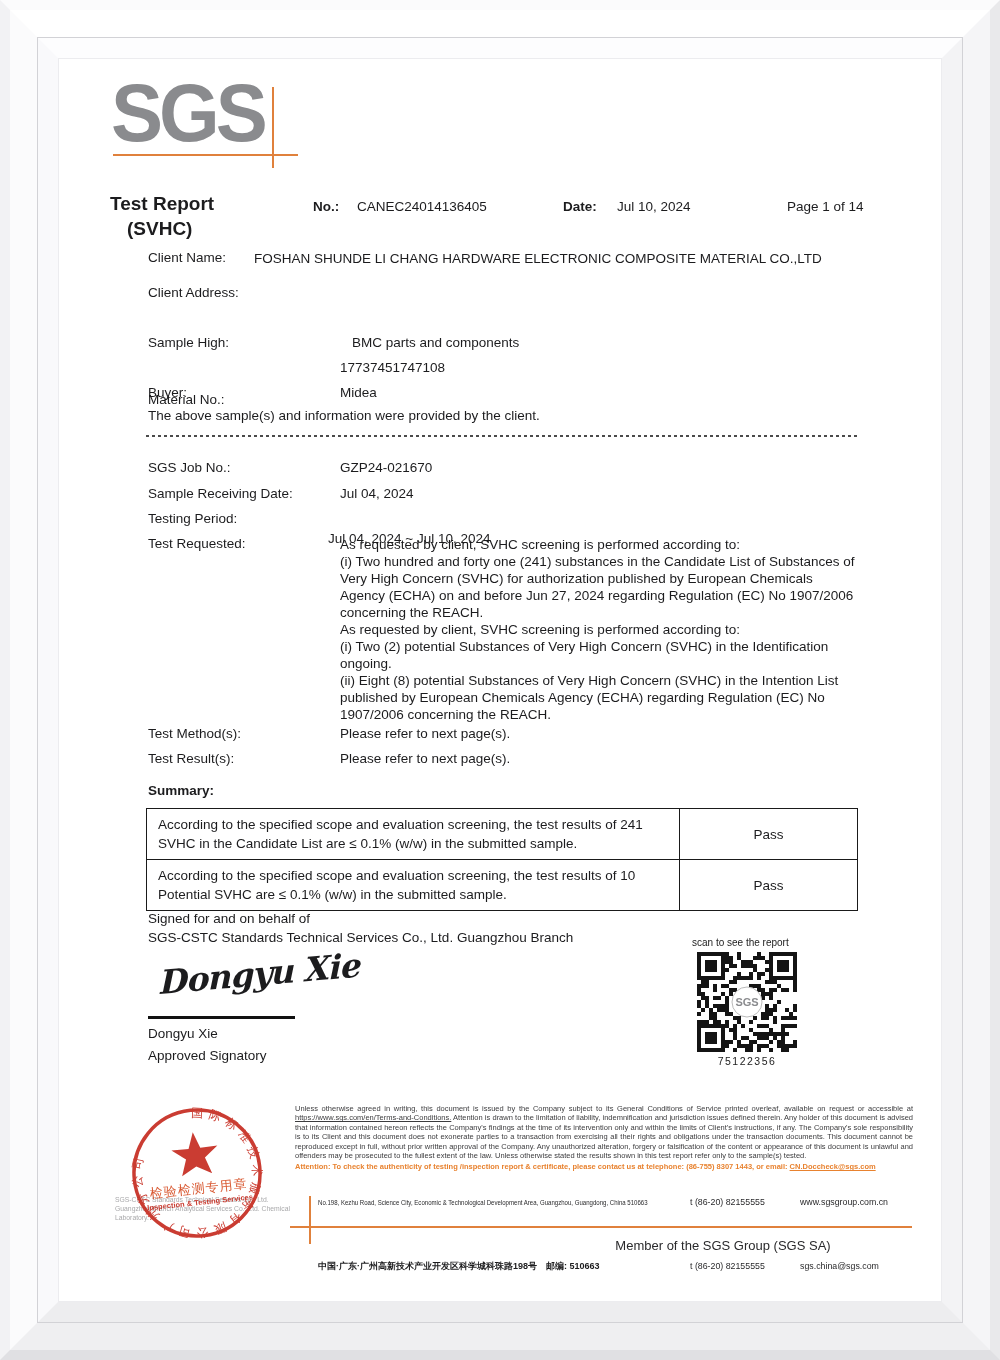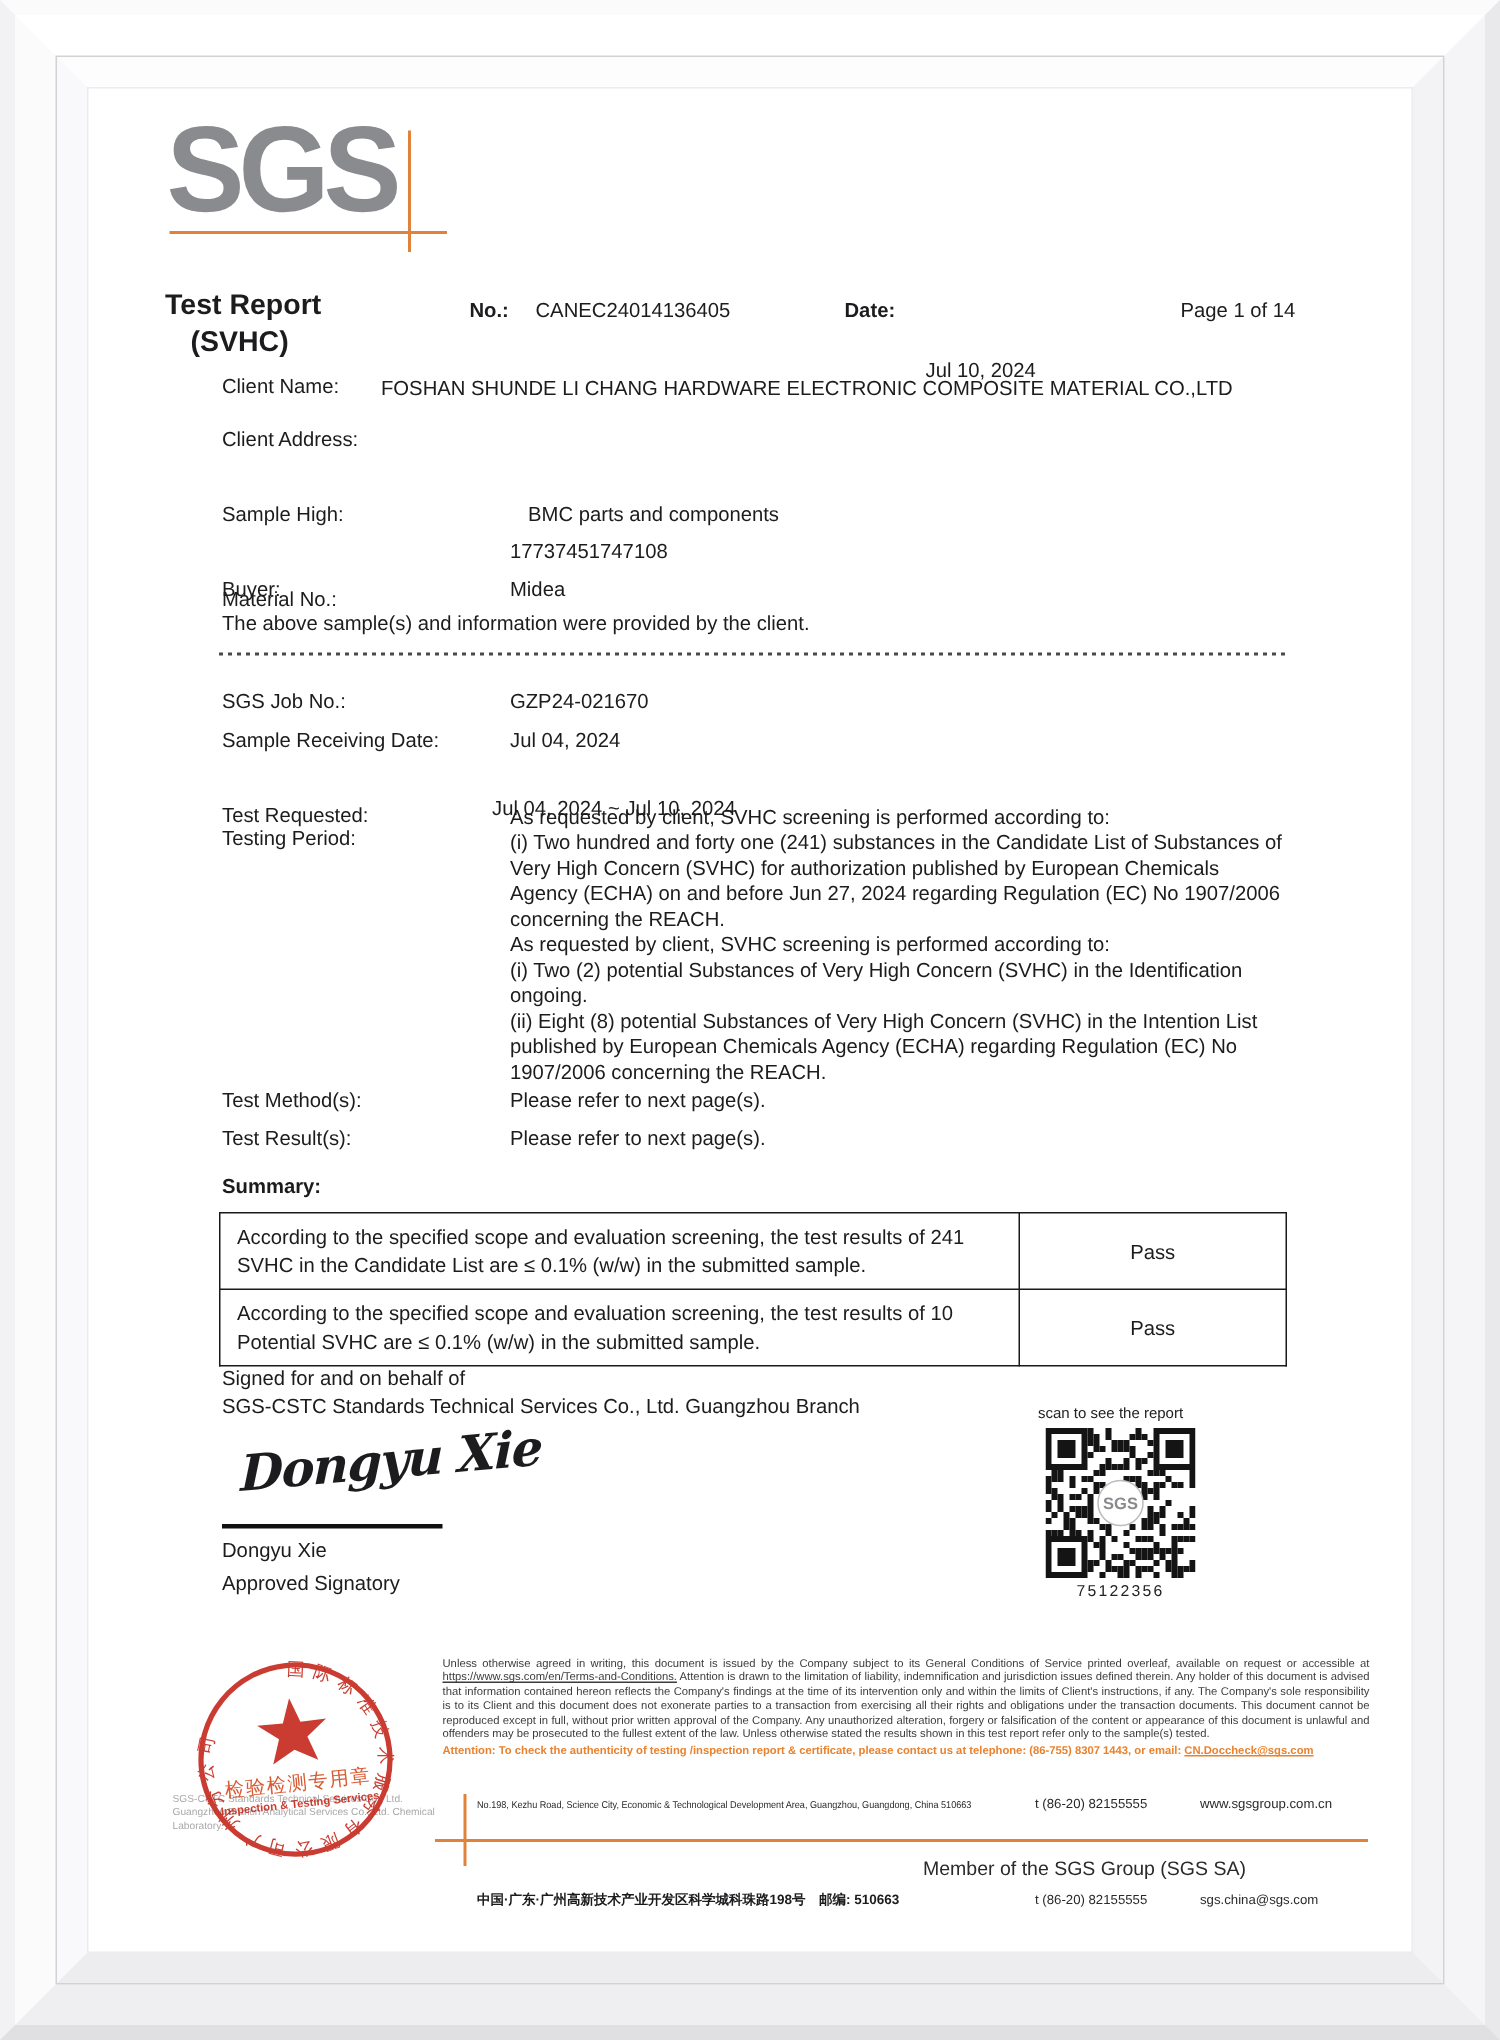--- a/index.html
+++ b/index.html
@@ -53,41 +53,41 @@
 
     <div class="abs logo" style="left:53px; top:16px;">SGS</div>
     <div class="abs oline" style="left:55px; top:96px; width:185px; height:2px;"></div>
     <div class="abs oline" style="left:214px; top:29px; width:2px; height:81px;"></div>
 
     <div class="abs title" style="left:52px; top:135px;">Test Report</div>
     <div class="abs title" style="left:69px; top:160px;">(SVHC)</div>
     <div class="abs meta-label" style="left:255px; top:141px;">No.:</div>
     <div class="abs meta-val" style="left:299px; top:141px;">CANEC24014136405</div>
     <div class="abs meta-label" style="left:505px; top:141px;">Date:</div>
-    <div class="abs meta-val" style="left:559px; top:141px;margin-top:40px;">Jul 10, 2024</div>
+    <div class="abs meta-val" style="left:559px; top:141px;">Jul 10, 2024</div>
     <div class="abs meta-val" style="left:729px; top:141px;">Page 1 of 14</div>
 
     <div class="abs row-label" style="left:90px; top:192px;">Client Name:</div>
     <div class="abs wrapblock" style="left:196px; top:192px; width:572px;">FOSHAN SHUNDE LI CHANG HARDWARE ELECTRONIC COMPOSITE MATERIAL CO.,LTD</div>
     <div class="abs row-label" style="left:90px; top:227px;">Client Address:</div>
 
     <div class="abs row-label" style="left:90px; top:277px;">Sample High:</div>
     <div class="abs body-text" style="left:282px; top:277px;margin-left:12px;">BMC parts and components</div>
     <div class="abs row-label" style="left:90px; top:302px;margin-top:32px;">Material No.:</div>
     <div class="abs body-text" style="left:282px; top:302px;">17737451747108</div>
     <div class="abs row-label" style="left:90px; top:327px;">Buyer:</div>
     <div class="abs body-text" style="left:282px; top:327px;">Midea</div>
     <div class="abs body-text" style="left:90px; top:350px;">The above sample(s) and information were provided by the client.</div>
     <div class="abs dashes" style="left:88px; top:377px; width:712px;"></div>
 
     <div class="abs row-label" style="left:90px; top:402px;">SGS Job No.:</div>
     <div class="abs body-text" style="left:282px; top:402px;">GZP24-021670</div>
     <div class="abs row-label" style="left:90px; top:428px;">Sample Receiving Date:</div>
     <div class="abs body-text" style="left:282px; top:428px;">Jul 04, 2024</div>
-    <div class="abs row-label" style="left:90px; top:453px;margin-top:40px;">Testing Period:</div>
+    <div class="abs row-label" style="left:90px; top:453px;">Testing Period:</div>
     <div class="abs body-text" style="left:270px; top:453px;margin-top:20px;">Jul 04, 2024 ~ Jul 10, 2024</div>
 
     <div class="abs row-label" style="left:90px; top:478px;">Test Requested:</div>
     <div class="abs wrapblock" style="left:282px; top:478px; width:515px;">
       <div>As requested by client, SVHC screening is performed according to:</div>
       <div> (i) Two hundred and forty one (241) substances in the Candidate List of Substances of Very High Concern (SVHC) for authorization published by European Chemicals Agency (ECHA) on and before Jun 27, 2024 regarding Regulation (EC) No 1907/2006 concerning the REACH.</div>
       <div>As requested by client, SVHC screening is performed according to:</div>
       <div> (i) Two (2) potential Substances of Very High Concern (SVHC) in the Identification ongoing.</div>
       <div> (ii) Eight (8) potential Substances of Very High Concern (SVHC) in the Intention List published by European Chemicals Agency (ECHA) regarding Regulation (EC) No 1907/2006 concerning the REACH.</div>
     </div>

